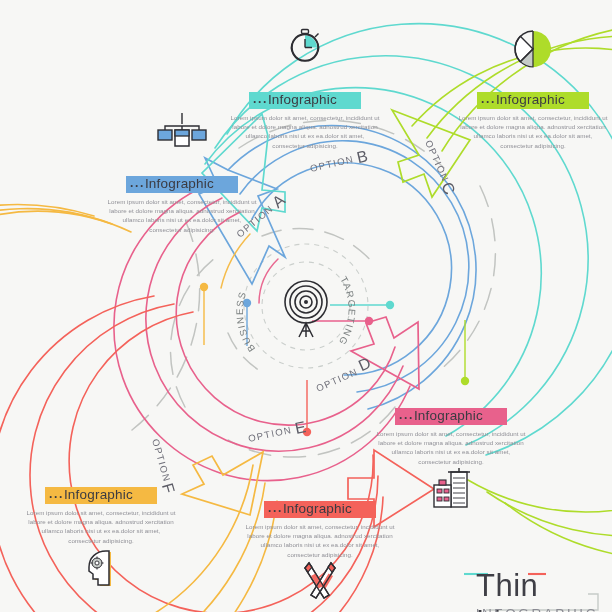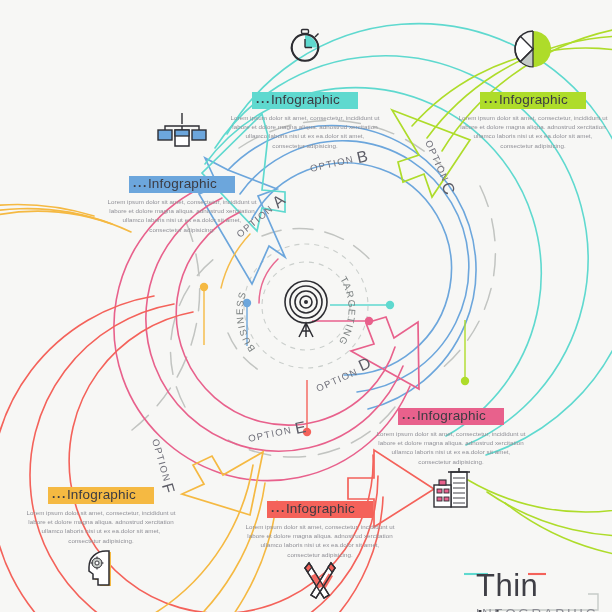--- a/index.html
+++ b/index.html
@@ -13,21 +13,21 @@
   #stage { position: absolute; inset: 0; }
   svg.layer { position: absolute; left:0; top:0; width:612px; height:612px; overflow: visible; }
 
   .block { position: absolute; width: 152px; }
   .block .hl {
     display: inline-block;
     font-size: 13.5px;
     font-weight: 400;
     color: #3b3b42;
     letter-spacing: 0.2px;
-    padding: 1px 18px 2px 4px;
+    padding: 1px 24px 2px 4px;
     white-space: nowrap;
     line-height: 14px;
     margin-top: 20px;
   }
   .block .hl .dots { letter-spacing: 1.6px; font-weight:700; font-size: 12px; position: relative; top:-1px;}
   .block .body {
     margin-top: 4px;
     font-size: 6.2px;
     line-height: 9.2px;
     color: #8f8f96;

